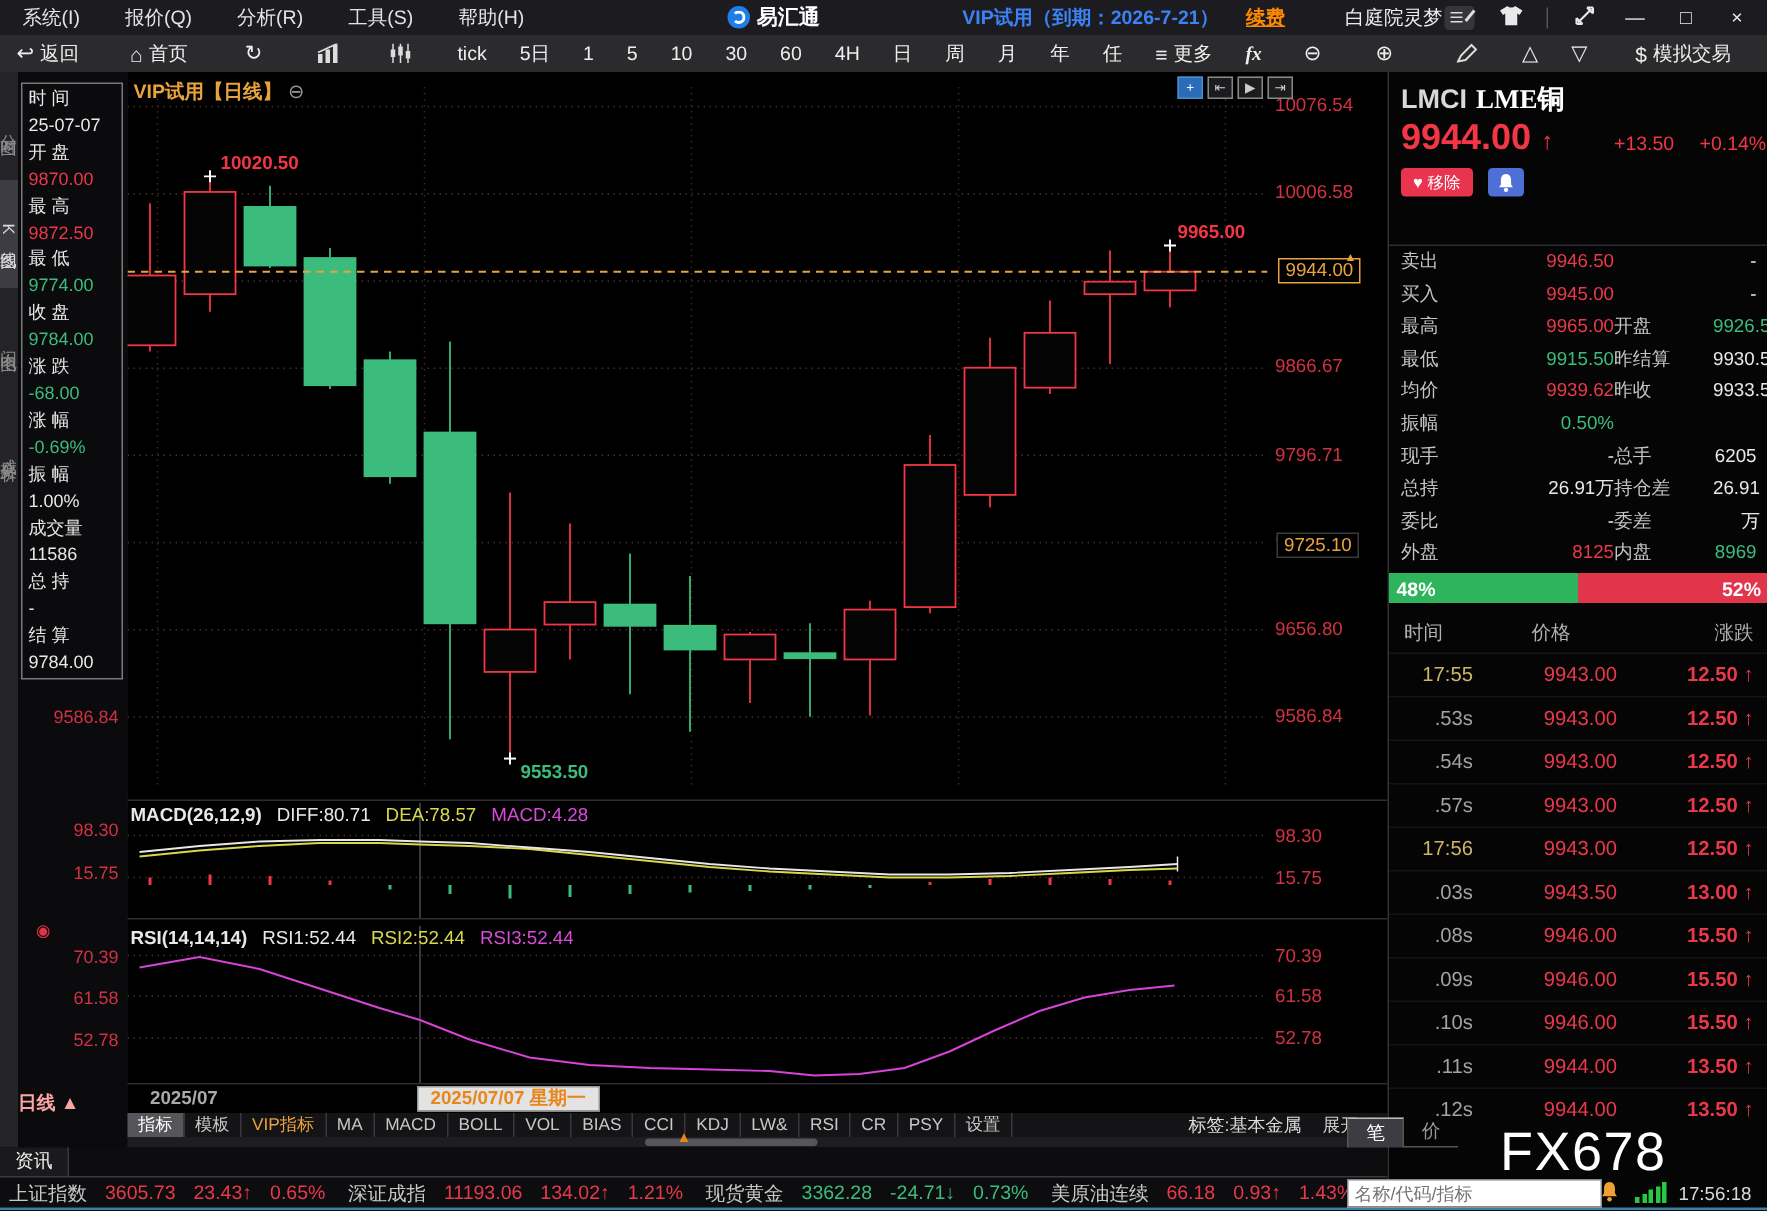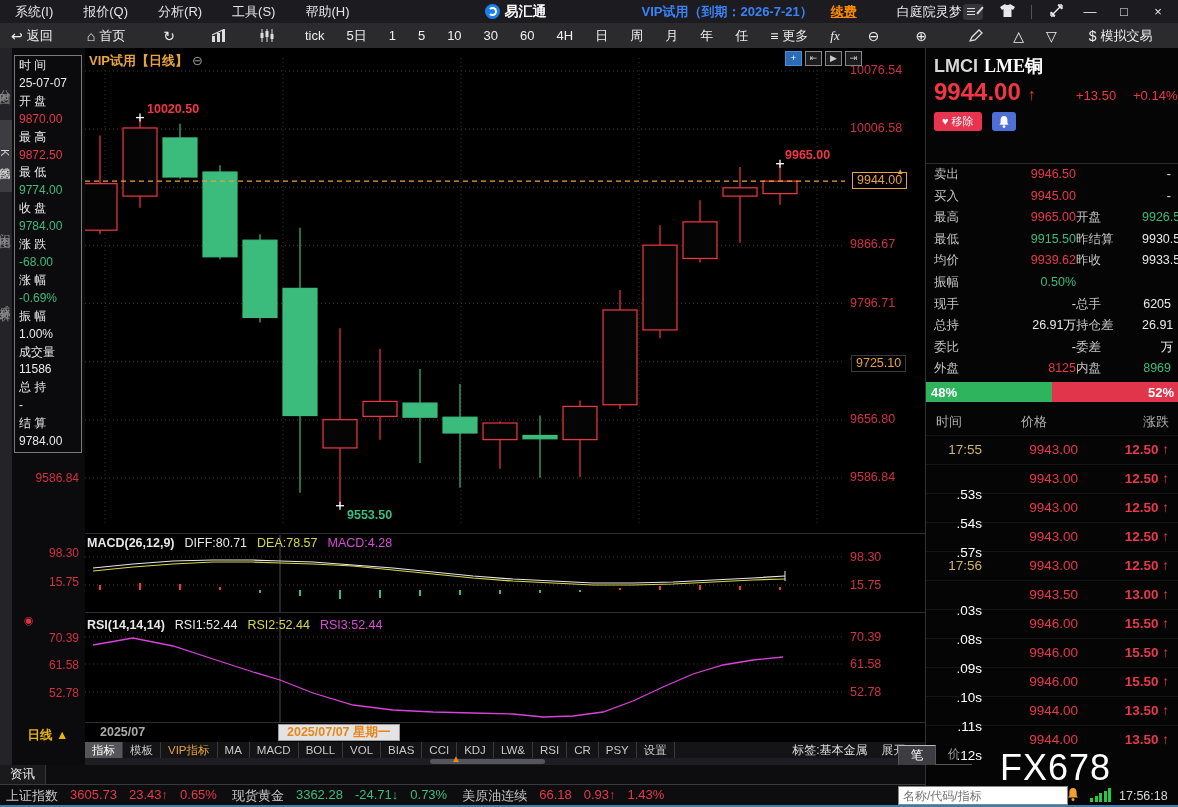--- a/index.html
+++ b/index.html
@@ -1,19 +1,19 @@
 <!DOCTYPE html>
 <html><head>
 <meta charset="utf-8">
 <style>
   html,body{margin:0;padding:0;background:#000;}
   #root{position:relative;width:1178px;height:807px;background:#000;overflow:hidden;
         font-family:"Liberation Sans","DejaVu Sans",sans-serif;color:#ddd;-webkit-font-smoothing:antialiased;}
   
-  .c-red{color:#e8394a;} .c-green{color:#3cbc7c;} .c-white{color:#e8e8e8;} .c-gray{color:#ffffff;margin-top:16px;}
+  .c-red{color:#e8394a;} .c-green{color:#3cbc7c;} .c-white{color:#e8e8e8;} .c-gray{color:#a3a3a3;}
   .c-yellow{color:#d8d84a;} .c-magenta{color:#d84ad8;} .c-minute{color:#cfb568;}
   
   .titlebar{position:absolute;top:0;left:0;right:0;height:23px;background:#1c1c20;display:flex;align-items:center;font-size:13px;}
   .menus{display:flex;}
   .menu-item{padding:0 15px;color:#e4e4e4;cursor:default;}
   .applogo{display:flex;align-items:center;margin-left:120px;}
   .logo-circle{width:15px;height:15px;border-radius:50%;background:#1e7fe8;display:inline-block;position:relative;margin-right:5px;}
   .logo-circle:after{content:"";position:absolute;left:3px;top:3px;width:9px;height:9px;border:2px solid #fff;border-left-color:transparent;border-radius:50%;box-sizing:border-box;}
   .appname{color:#fff;font-weight:bold;font-size:14px;}
   .vipwrap{margin-left:95px;display:flex;align-items:center;gap:18px;}
@@ -24,31 +24,31 @@
   .tb-ic{width:20px;text-align:center;color:#e8e8e8;font-size:13px;cursor:pointer;}
   .tb-sep{width:1px;height:14px;background:#555;}
   .noteic{width:20px;height:16px;background:#35353a;border-radius:3px;position:relative;}
   .noteic:before{content:"";position:absolute;left:4px;top:4px;width:8px;height:1.5px;background:#ddd;box-shadow:0 3px 0 #ddd,0 6px 0 #ddd;}
   .noteic:after{content:"";position:absolute;right:2px;top:2px;width:2px;height:9px;background:#ddd;transform:rotate(40deg);}
   
   .toolbar{position:absolute;top:23px;left:0;right:0;height:25px;background:#2b2b2e;display:flex;align-items:center;font-size:13px;color:#eee;gap:0;}
   .tool-item{padding:0 11px;display:flex;align-items:center;gap:4px;cursor:pointer;white-space:nowrap;}
   .tool-item .g{font-size:14px;}
   .periods{display:flex;}
-  .fxi{font-style:italic;font-weight:normal;font-family:"Liberation Serif",serif;}
+  .fxi{font-style:italic;font-weight:bold;font-family:"Liberation Serif",serif;}
   
   .vstrip{position:absolute;top:48px;left:0;width:12px;bottom:42px;background:#242428;overflow:hidden;}
   .vtab{writing-mode:vertical-rl;font-size:11px;color:#8a8a8a;height:72px;width:12px;text-align:center;letter-spacing:2px;overflow:hidden;cursor:pointer;}
   .vtab.sel{background:#3c3c42;color:#d8d8d8;}
   
   .leftcol{position:absolute;top:48px;left:12px;width:73px;bottom:42px;background:#0b0b0d;border-right:1px solid #2a2a2e;}
   .infobox{position:absolute;top:7px;left:2px;right:3px;border:1px solid #7a7a7a;background:#0b0b0d;padding:1px 0 1px 4px;}
   .inforow div{font-size:12px;line-height:17.9px;white-space:nowrap;}
   .lp-lbl{position:absolute;right:6px;font-size:12px;color:#cf3242;}
-  .lp-period{position:absolute;left:0;right:1px;top:679px;text-align:center;color:#eab308;font-size:12.5px;font-weight:bold;}
+  .lp-period{position:absolute;left:0;right:1px;top:679px;text-align:left;color:#fca5a5;font-size:12.5px;font-weight:bold;}
   .starburst{position:absolute;left:12px;top:566px;color:#e03345;font-size:11px;}
   
   .chartcol{position:absolute;top:48px;left:85px;width:840px;bottom:42px;background:#000;}
   .mainchart{position:absolute;top:0;left:0;width:840px;height:485px;border-bottom:1px solid #2e2e32;}
   .chart-title{position:absolute;top:4px;left:4px;color:#e8a33d;font-size:13px;font-weight:bold;z-index:3;}
   .chart-title .dim{color:#999;font-weight:normal;margin-left:4px;}
   .miniicons{position:absolute;top:3px;left:700px;display:flex;gap:3px;z-index:3;}
   .mi{width:15px;height:13px;border:1px solid #888;background:#1c1c1f;color:#ccc;font-size:9px;line-height:12px;text-align:center;cursor:pointer;}
   .mi.sel{background:#2b6cb8;border-color:#4a8fd0;color:#fff;}
   .axis-lbl{position:absolute;left:765px;font-size:12.5px;color:#cf3242;white-space:nowrap;}
@@ -620,20 +620,26 @@
       <span class="news-tab">资讯</span>
     </div>
     <div class="ticker-row">
         <div class="tick-item">
           <span class="nm">上证指数</span>
           <span class="c-red">3605.73</span>
           <span class="c-red">23.43↑</span>
           <span class="c-red">0.65%</span>
         </div>
         <div class="tick-item">
+          <span class="nm">深证成指</span>
+          <span class="c-red">11193.06</span>
+          <span class="c-red">134.02↑</span>
+          <span class="c-red">1.21%</span>
+        </div>
+        <div class="tick-item">
           <span class="nm">现货黄金</span>
           <span class="c-green">3362.28</span>
           <span class="c-green">-24.71↓</span>
           <span class="c-green">0.73%</span>
         </div>
         <div class="tick-item">
           <span class="nm">美原油连续</span>
           <span class="c-red">66.18</span>
           <span class="c-red">0.93↑</span>
           <span class="c-red">1.43%</span>

